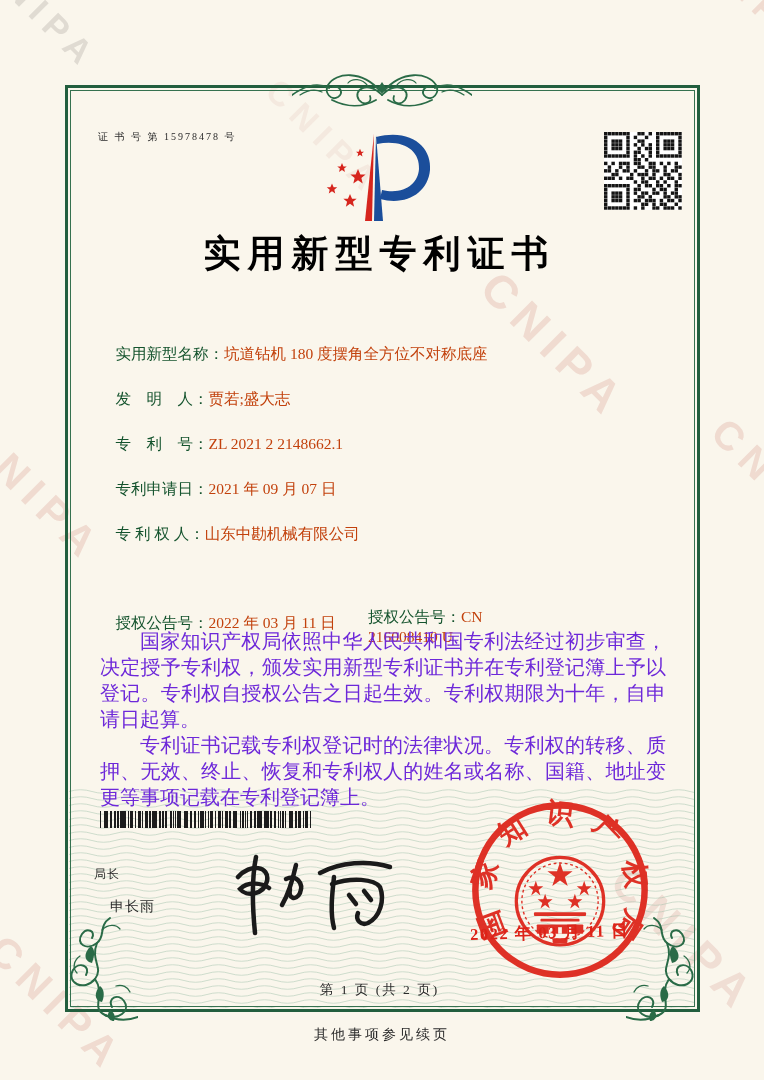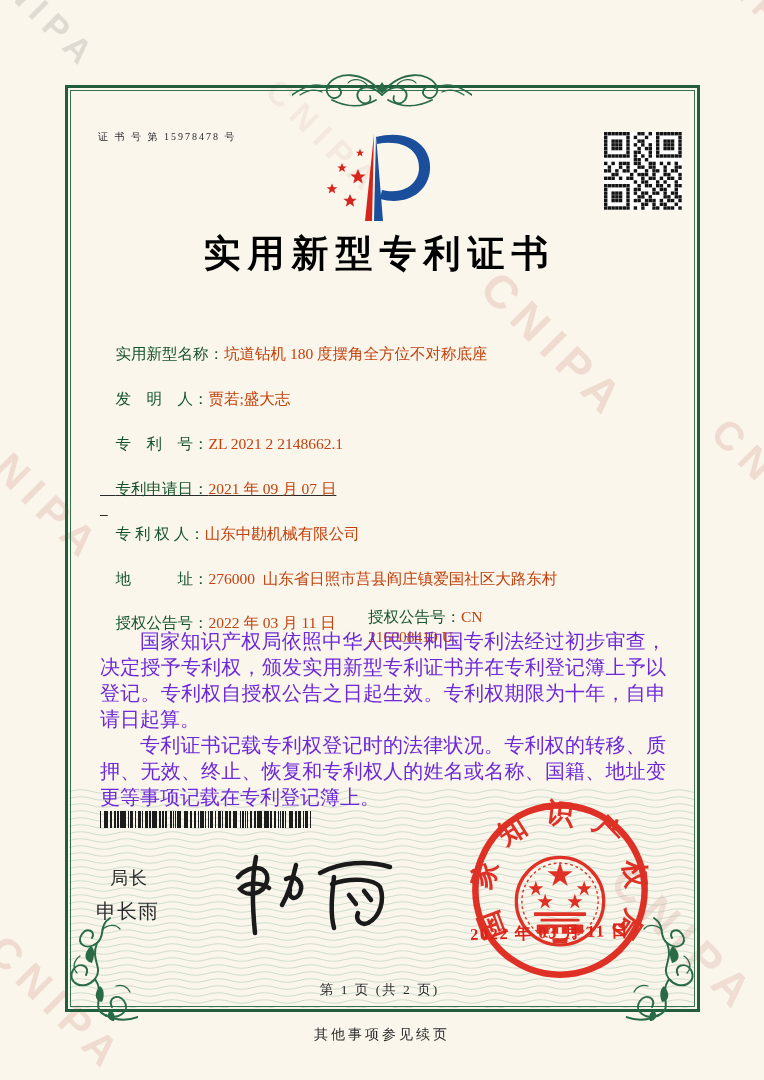--- a/index.html
+++ b/index.html
@@ -40,38 +40,38 @@
   .qr{position:absolute;left:604px;top:132px;width:78px;height:78px;z-index:3;background:#fff;}
   .title{
     position:absolute;left:65px;top:229px;width:629px;text-align:center;
     font-size:37px;font-weight:bold;letter-spacing:7px;color:#000000;z-index:3;
   }
   
   .row{position:absolute;left:100px;font-size:15.5px;z-index:3;white-space:pre;}
   .row .lbl{color:#14532d;}
   .row .val{color:#c2410c;white-space:pre-wrap;}
   .r-name{top:326px;} .r-inv{top:371px;} .r-pno{top:416px;}
-  .r-app{top:461px;text-decoration:underline;} .r-owner{top:506px;} .r-addr{top:551px;}
+  .r-app{top:461px;} .r-owner{top:506px;} .r-addr{top:551px;}
   .r-grant{top:595px;} .grant2{position:absolute;left:268px;top:12px;white-space:pre;}
   
   .paras{
     position:absolute;left:100px;top:628px;width:566px;z-index:3;
     font-size:20px;line-height:26px;text-align:justify;color:#6d28d9;
   }
   .paras p{margin:0;text-indent:2em;}
   
   .barcode{
     position:absolute;left:100px;top:811px;width:212px;height:17px;z-index:3;
     background:
       repeating-linear-gradient(90deg,#1c1c1c 0 1.5px,transparent 1.5px 5px),
       repeating-linear-gradient(90deg,#1c1c1c 0 1px,transparent 1px 3.5px),
       repeating-linear-gradient(90deg,transparent 0 6px,#1c1c1c 6px 8px);
   }
-  .signer-title{position:absolute;left:110px;top:866px;font-size:18px;letter-spacing:1px;z-index:3;}
-  .signer-name{position:absolute;left:96px;top:898px;font-size:20px;letter-spacing:1px;z-index:3;}
+  .signer-title{position:absolute;left:94px;top:866px;font-size:12px;letter-spacing:1px;z-index:3;}
+  .signer-name{position:absolute;left:110px;top:898px;font-size:14px;letter-spacing:1px;z-index:3;}
   .signature{position:absolute;left:222px;top:843px;width:182px;height:96px;z-index:3;}
   .seal{position:absolute;left:467px;top:797px;width:186px;height:186px;z-index:4;opacity:.93;}
   .seal-date{
     position:absolute;left:470px;top:922px;z-index:5;font-size:16.5px;font-weight:bold;
     color:#dd2318;letter-spacing:1.5px;white-space:pre;transform:rotate(-1.5deg);
   }
   .page-info{position:absolute;left:65px;top:981px;width:629px;text-align:center;font-size:13.5px;letter-spacing:2px;z-index:3;}
   .footer-note{position:absolute;left:0;top:1026px;width:764px;text-align:center;font-size:14px;letter-spacing:3px;z-index:3;}
 </style>
 </head>
@@ -410,23 +410,20 @@
   </div>
   <div class="row r-pno">
     <span class="lbl">专　利　号：</span><span class="val">ZL 2021 2 2148662.1</span>
   </div>
   <div class="row r-app">
     <span class="lbl">专利申请日：</span><span class="val">2021 年 09 月 07 日</span>
   </div>
   <div class="row r-owner">
     <span class="lbl">专 利 权 人：</span><span class="val">山东中勘机械有限公司</span>
   </div>
-  <div class="row r-addr">
-    <span class="lbl">地　　　址：</span><span class="val">276000  山东省日照市莒县阎庄镇爱国社区大路东村</span>
-  </div>
   <div class="row r-grant">
     <span><span class="lbl">授权公告号：</span><span class="val">2022 年 03 月 11 日</span></span>
     <span class="grant2"><span class="lbl">授权公告号：</span><span class="val">CN 216008410 U</span></span>
   </div>
 
   <div class="paras">
     <p>国家知识产权局依照中华人民共和国专利法经过初步审查，决定授予专利权，颁发实用新型专利证书并在专利登记簿上予以登记。专利权自授权公告之日起生效。专利权期限为十年，自申请日起算。</p>
     <p>专利证书记载专利权登记时的法律状况。专利权的转移、质押、无效、终止、恢复和专利权人的姓名或名称、国籍、地址变更等事项记载在专利登记簿上。</p>
   </div>
 

